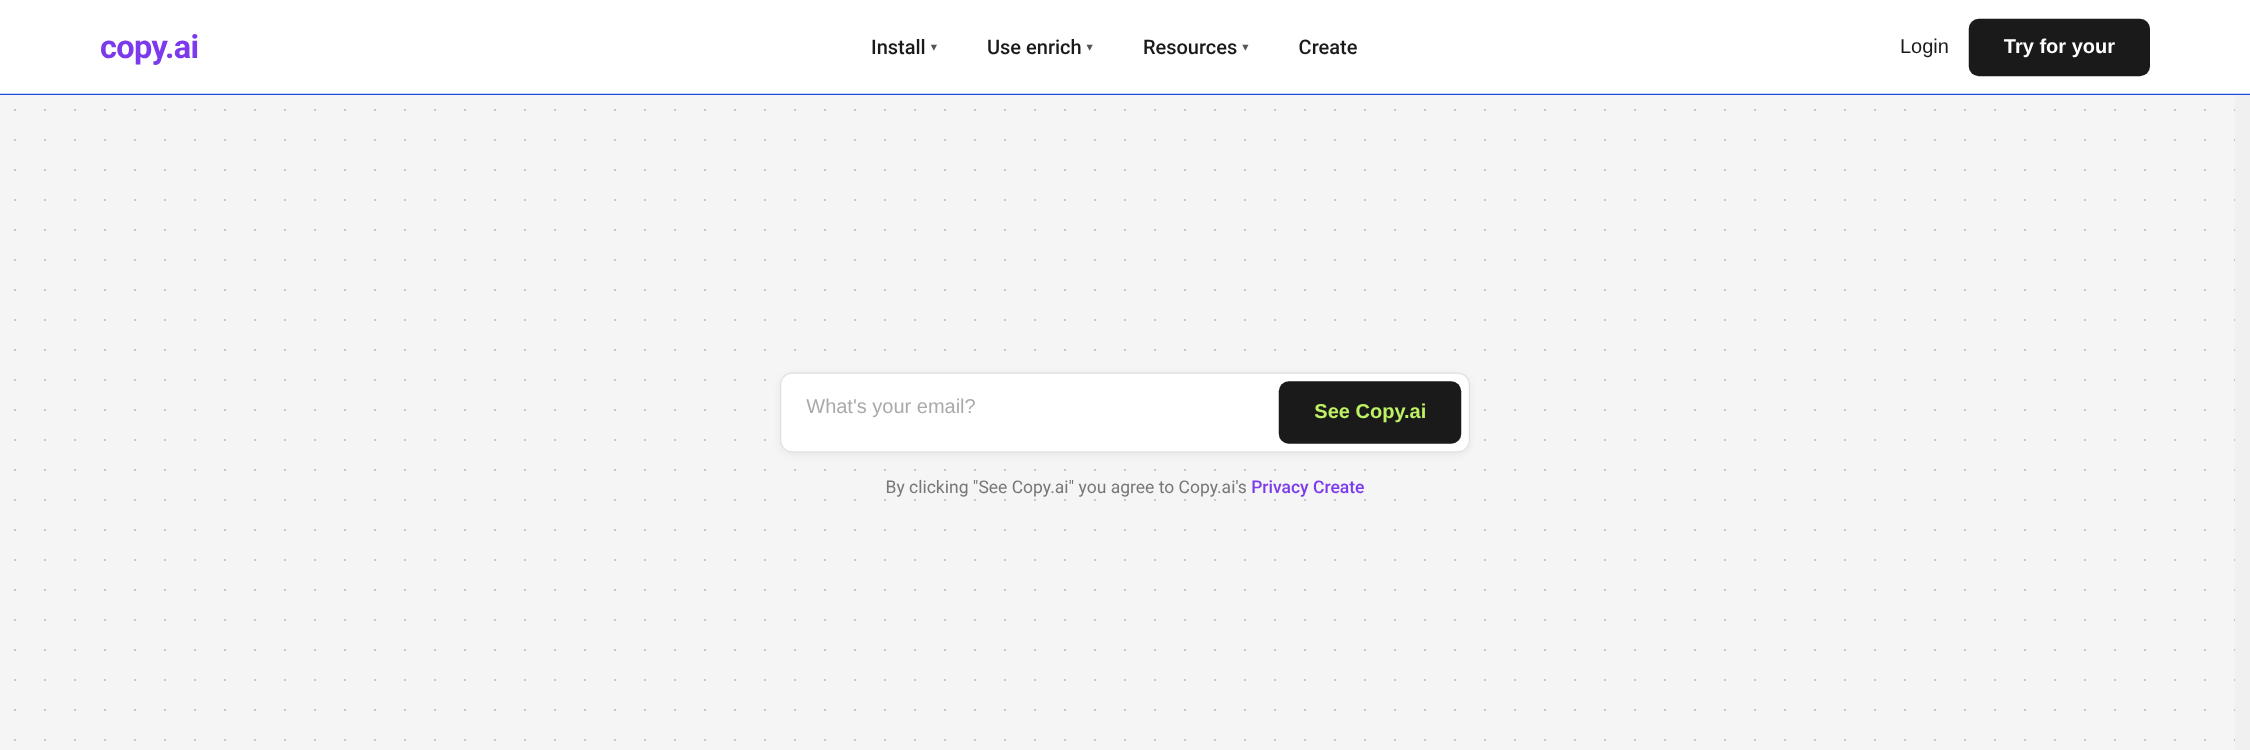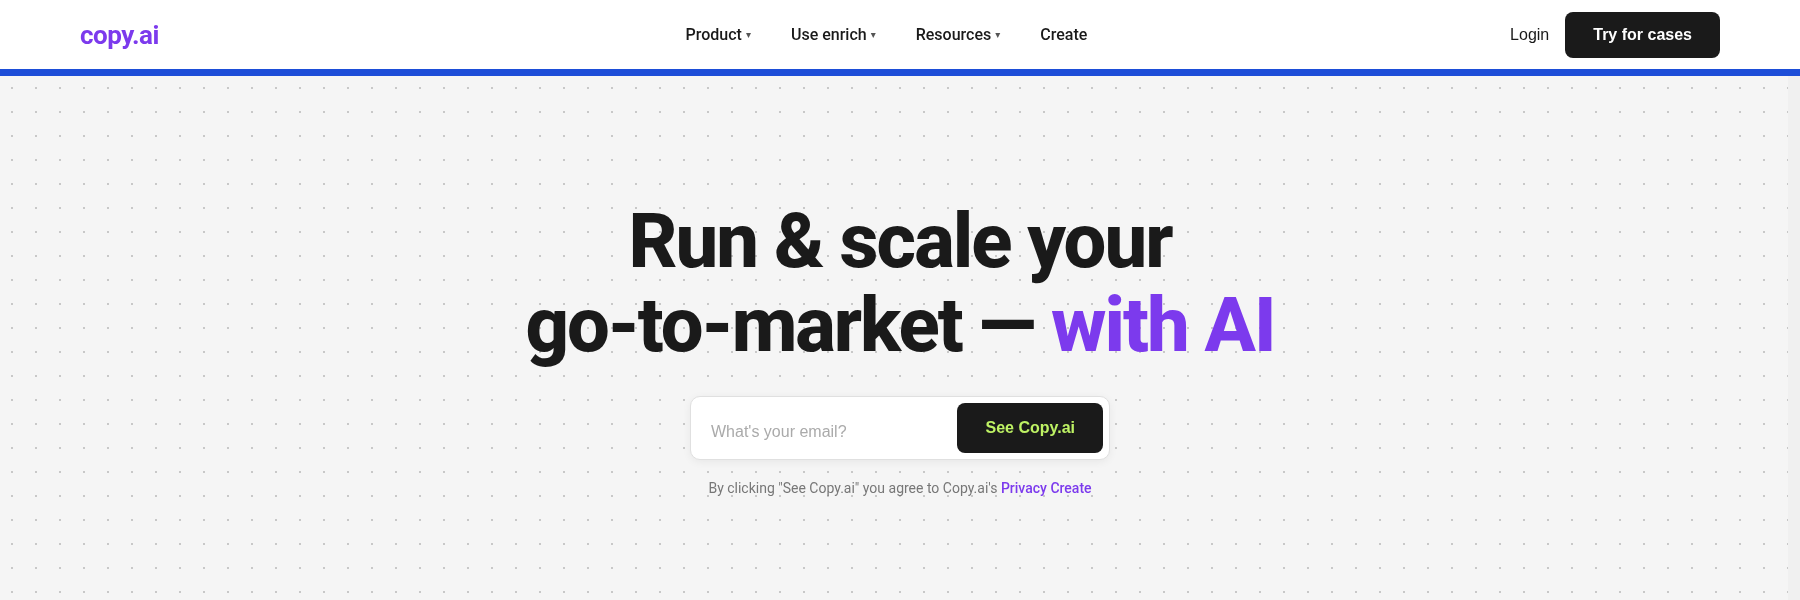--- a/index.html
+++ b/index.html
@@ -20,21 +20,21 @@
     .hero-bg {
       background-color: #f5f5f5;
       background-image: radial-gradient(circle, #c8c8c8 1px, transparent 1px);
       background-size: 24px 24px;
       position: relative;
     }
 
     
     .navbar {
       background-color: #ffffff;
-      border-bottom: 7px solid #1d4ed8;
+      border-bottom: 1px solid #1d4ed8;
       height: 76px;
       display: flex;
       align-items: center;
       padding: 0 80px;
       position: relative;
       z-index: 10;
     }
 
     .navbar-logo {
       font-size: 26px;
@@ -132,26 +132,26 @@
     .hero-subtitle {
       font-size: 17px;
       color: #555555;
       line-height: 1.7;
       max-width: 680px;
       margin-bottom: 44px;
     }
 
     .hero-cta {
       display: flex;
-      align-items: flex-end;
+      align-items: flex-start;
       background-color: #ffffff;
       border-radius: 10px;
       border: 1.5px solid #e0e0e0;
       overflow: hidden;
-      width: 420px;
+      width: 552px;
       box-shadow: 0 2px 8px rgba(0,0,0,0.06);
       margin-bottom: 20px;
     }
 
     .hero-email-input {
       flex: 1;
       border: none;
       outline: none;
       padding: 18px 20px;
       font-size: 16px;
@@ -209,48 +209,43 @@
 </head>
 <body>
 
 <nav class="navbar">
   <a class="navbar-logo" href="#">
     <span>copy<span style="color:#7c3aed;">.</span>ai</span>
   </a>
 
   <div class="navbar-nav">
     <a class="nav-item" href="#">
-      <span>Product</span>
+      <span>Install</span>
       <span class="nav-chevron">▾</span>
     </a>
     <a class="nav-item" href="#">
       <span>Use enrich</span>
       <span class="nav-chevron">▾</span>
     </a>
     <a class="nav-item" href="#">
       <span>Resources</span>
       <span class="nav-chevron">▾</span>
     </a>
     <a class="nav-item" href="#">
       <span>Create</span>
     </a>
   </div>
 
   <div class="navbar-actions">
     <button class="btn-login">Login</button>
-    <button class="btn-try">Try for cases</button>
+    <button class="btn-try">Try for your</button>
   </div>
 </nav>
 
 <section class="hero hero-bg">
-  <h1 class="hero-title">
-    <span>Run &amp; scale your</span><br>
-    <span>go-to-market —</span>
-    <span class="hero-title-highlight">with AI</span>
-  </h1>
 
 
   <div class="hero-cta">
     <input type="email" class="hero-email-input" placeholder="What's your email?" style="">
     <button class="btn-see">See Copy.ai</button>
   </div>
 
   <p class="hero-disclaimer">
     <span>By clicking "See Copy.ai" you agree to Copy.ai's</span>
     <a href="#">Privacy Create</a>

